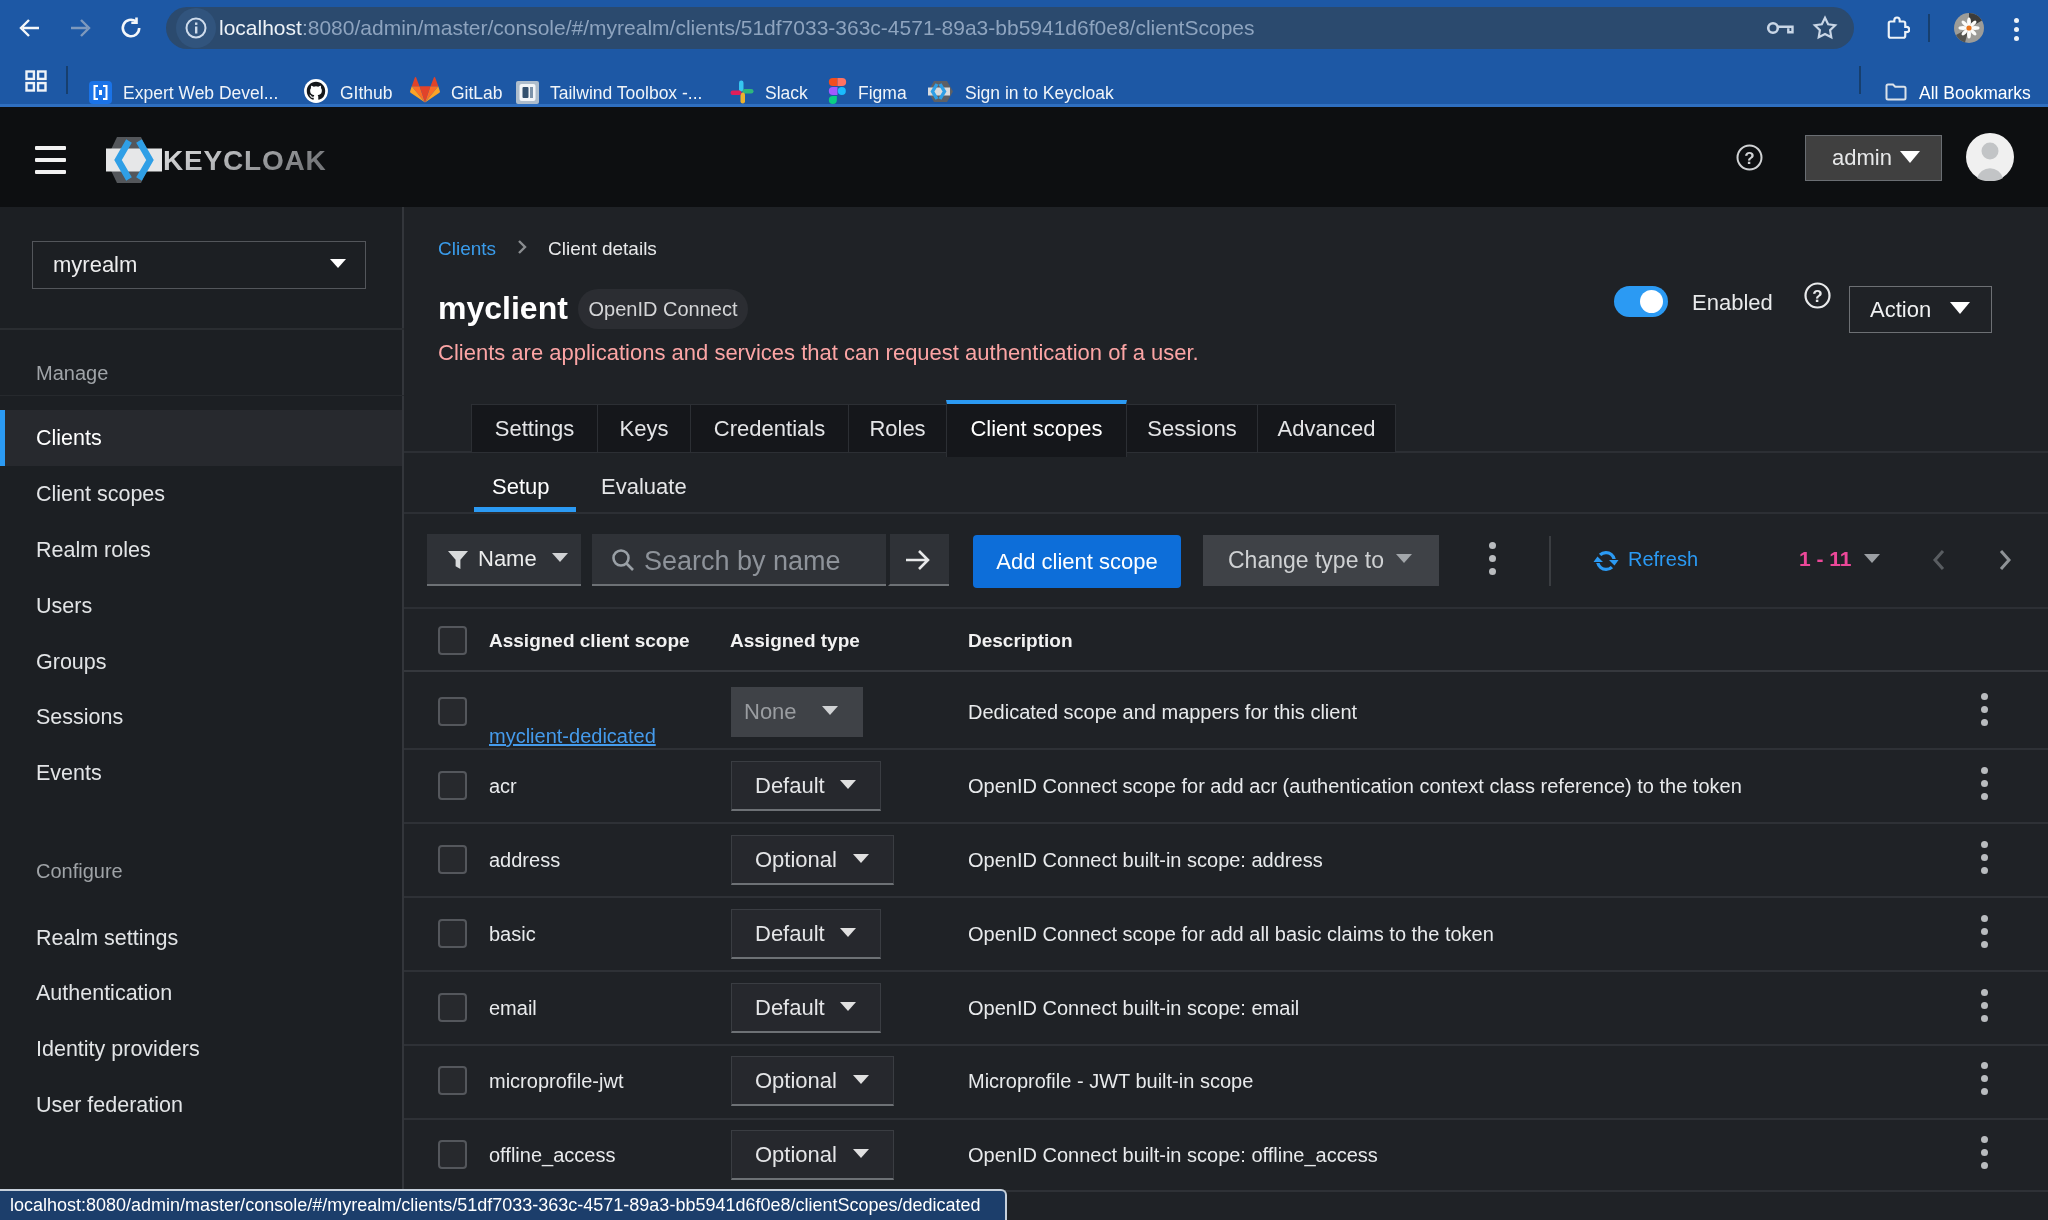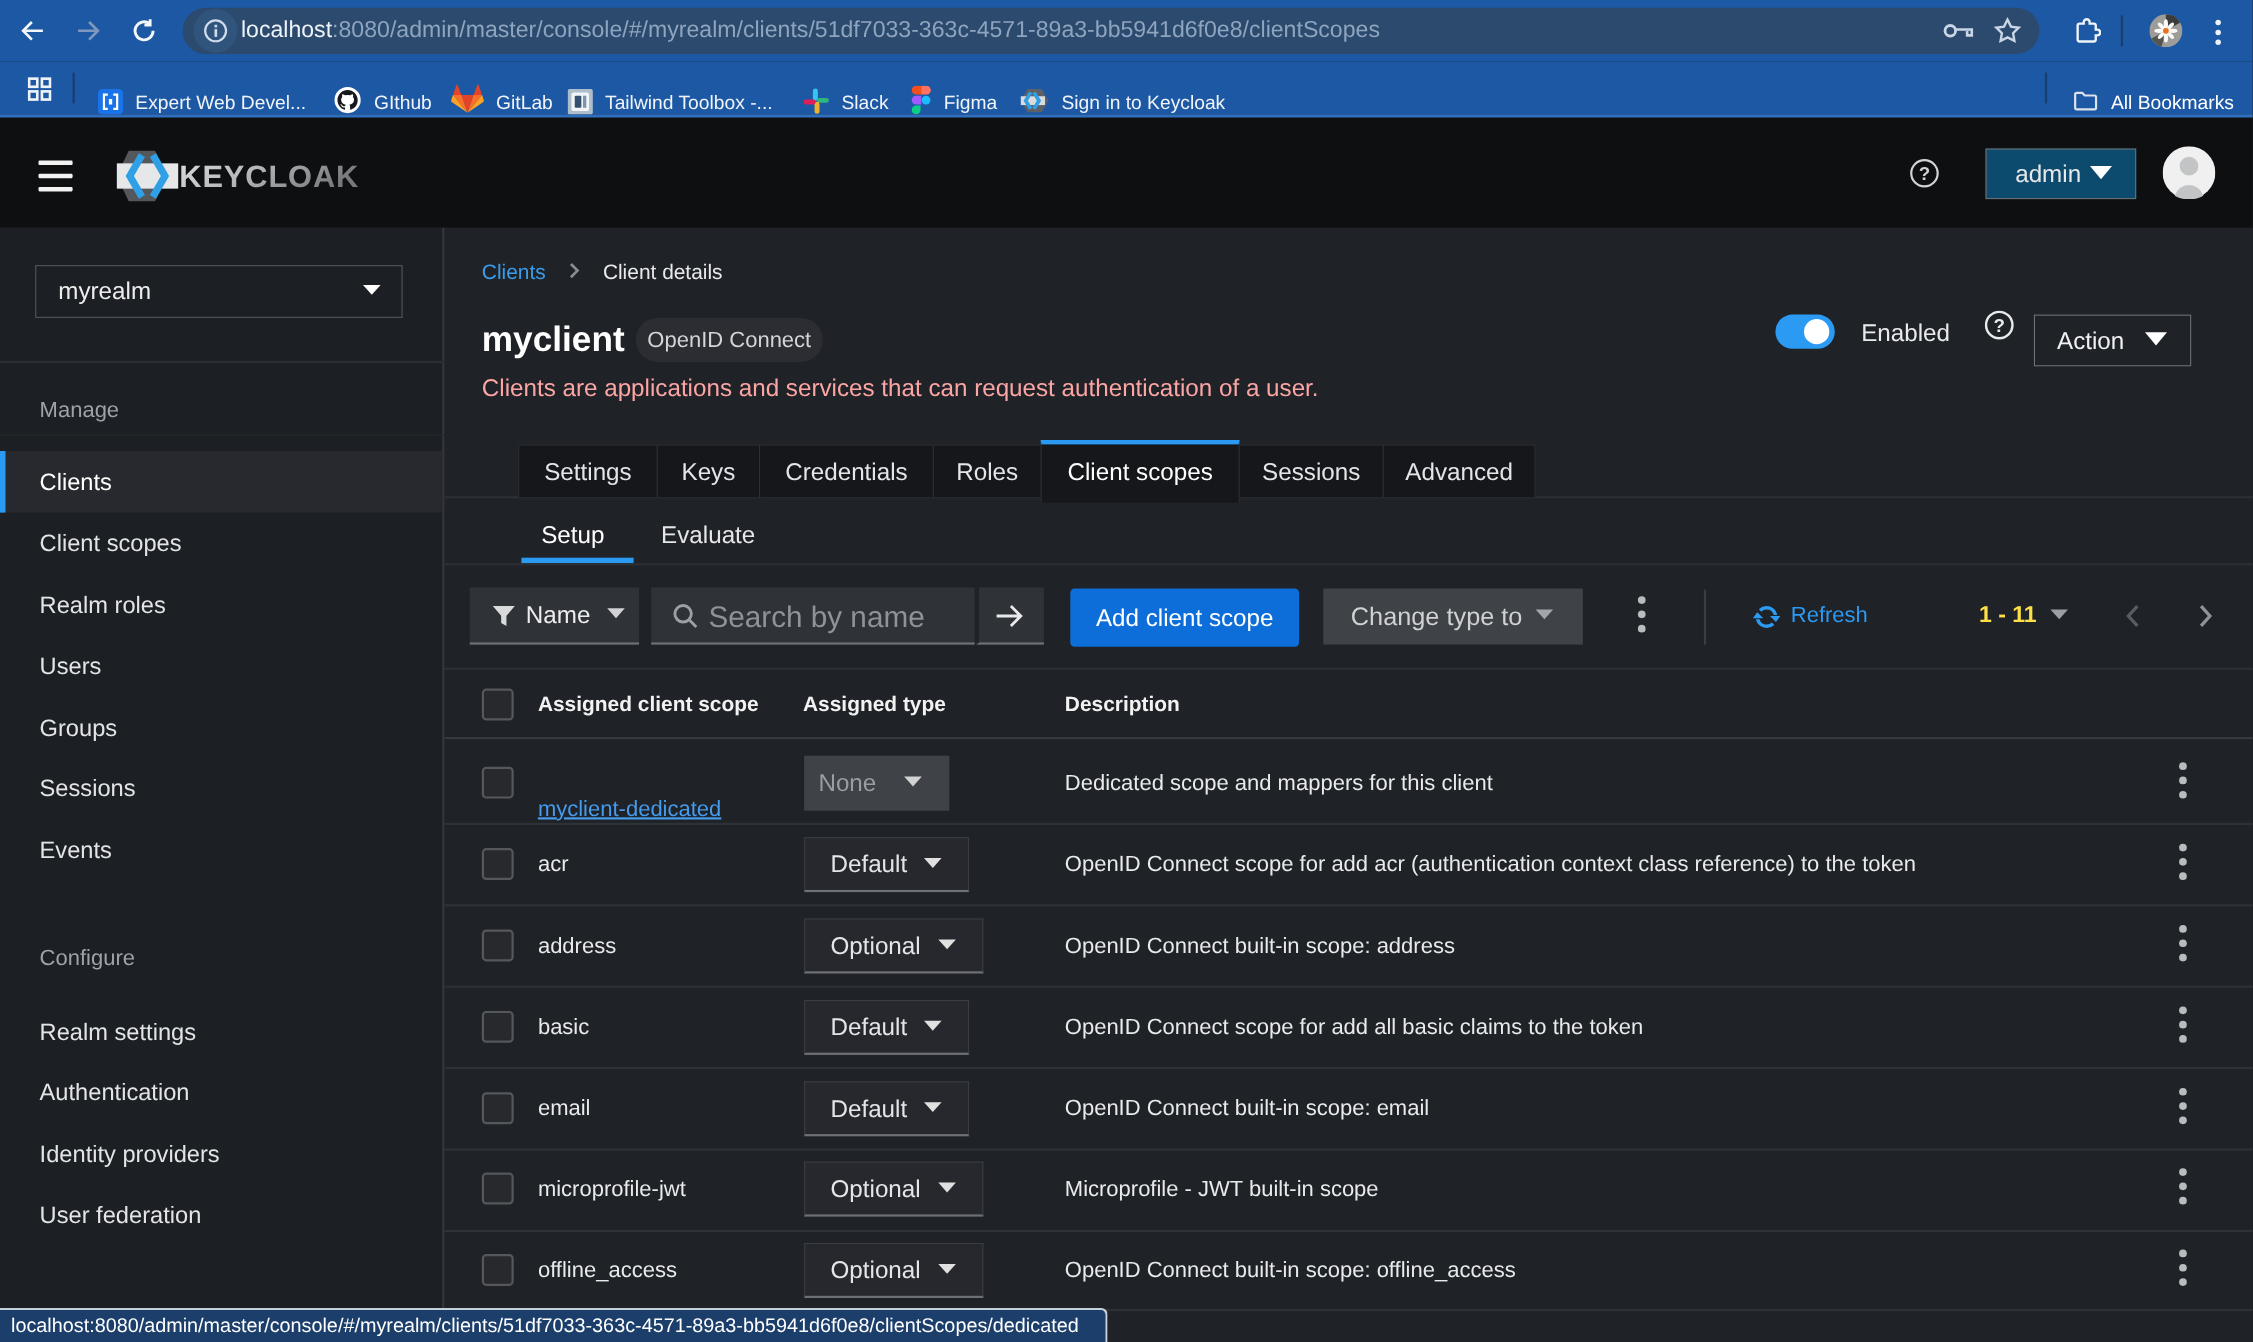--- a/index.html
+++ b/index.html
@@ -14,21 +14,21 @@
 #pill{left:166px;top:7px;width:1688px;height:42px;border-radius:21px;background:#2b4a6e}
 #ichip{left:176px;top:8px;width:40px;height:40px;border-radius:50%;background:#31547d}
 .urltxt{font-size:21px;color:#8ea4bf;line-height:42px}
 .urltxt b{color:#eef3f8;font-weight:normal}
 .bm{display:flex;align-items:flex-end;position:absolute;top:56px;height:48px}
 .bmlbl{font-size:17.5px;color:#f0f4f8;margin-left:11px;white-space:nowrap}
 .vsep{position:absolute;width:2px;background:#173f6e}
 
 #masthead{left:0;top:107px;width:2048px;height:100px;background:#0d0f11}
 .hbar{position:absolute;left:35px;width:31px;height:4px;background:#f2f2f2;border-radius:1px}
-#adminbox{left:1805px;top:135px;width:137px;height:46px;border:1px solid #6a6e73;background:#0c4a6e;color:#e7e8e9;font-size:22px;line-height:44px;padding-left:26px}
+#adminbox{left:1805px;top:135px;width:137px;height:46px;border:1px solid #6a6e73;background:#404040;color:#e7e8e9;font-size:22px;line-height:44px;padding-left:26px}
 
 #sidebar{left:0;top:207px;width:404px;height:1013px;background:#1c1f23;border-right:2px solid #33363b}
 #realmbox{left:32px;top:241px;width:334px;height:48px;border:1px solid #53565b;color:#ededee;font-size:22px;line-height:46px;padding-left:20px}
 .navlbl{font-size:20px;color:#9fa3a7;left:36px}
 .navitem{left:0;width:402px;height:56px;font-size:21.5px;color:#e2e4e6;line-height:56px;padding-left:36px}
 .navsel{background:#27292e;border-left:5px solid #2b9af3;color:#fff;padding-left:31px}
 
 .blue{color:#3a9ceb}
 .hline{position:absolute;background:#2c2f34;height:2px}
 .tab{position:absolute;top:404px;height:49px;background:#15171b;border:1px solid #2c2f34;color:#e4e5e7;font-size:22px;text-align:center;line-height:47px;z-index:2}
@@ -277,21 +277,21 @@
 <div class="abs kebab" style="left:1489px;top:542px">
       <i style="top:0"></i>
       <i style="top:13px"></i>
       <i style="top:26px"></i>
     </div>
 <div class="abs" style="left:1549px;top:536px;width:2px;height:50px;background:#3a3d41"></div>
 <svg class="abs" style="left:1592px;top:547px" width="28" height="28" viewBox="0 0 28 28">
       <path fill="#2b9af3" d="M14 4a10 10 0 0 1 9.8 8h-3.4A6.8 6.8 0 0 0 14 7.2a6.9 6.9 0 0 0-4.8 1.9L6.9 6.8A10 10 0 0 1 14 4zM5.5 9.5 11 15H1.5zM14 24a10 10 0 0 1-9.8-8h3.4a6.8 6.8 0 0 0 6.4 4.8 6.9 6.9 0 0 0 4.8-1.9l2.3 2.3A10 10 0 0 1 14 24zM22.5 18.5 17 13h9.5z"></path>
     </svg>
 <div class="abs nw" style="left:1628px;top:548px;font-size:20px;color:#2b9af3">Refresh</div>
-<div class="abs nw" style="left:1799px;top:547px;font-size:21px;font-weight:bold;color:#fde047">1 - 11</div>
+<div class="abs nw" style="left:1799px;top:547px;font-size:21px;font-weight:bold;color:#ec4899">1 - 11</div>
 <div class="caret" style="left:1864px;top:554px;border-top-color:#9b9fa3"></div>
 <svg class="abs" style="left:1930px;top:548px" width="18" height="24" viewBox="0 0 18 24">
       <path d="M13 3 5 12l8 9" stroke="#595d61" stroke-width="3" fill="none"></path>
     </svg>
 <svg class="abs" style="left:1996px;top:548px" width="18" height="24" viewBox="0 0 18 24">
       <path d="M5 3l8 9-8 9" stroke="#8f9397" stroke-width="3" fill="none"></path>
     </svg>
 <div class="hline" style="left:404px;top:607px;width:1644px"></div>
 
 <div class="cbx" style="left:438px;top:626px"></div>

